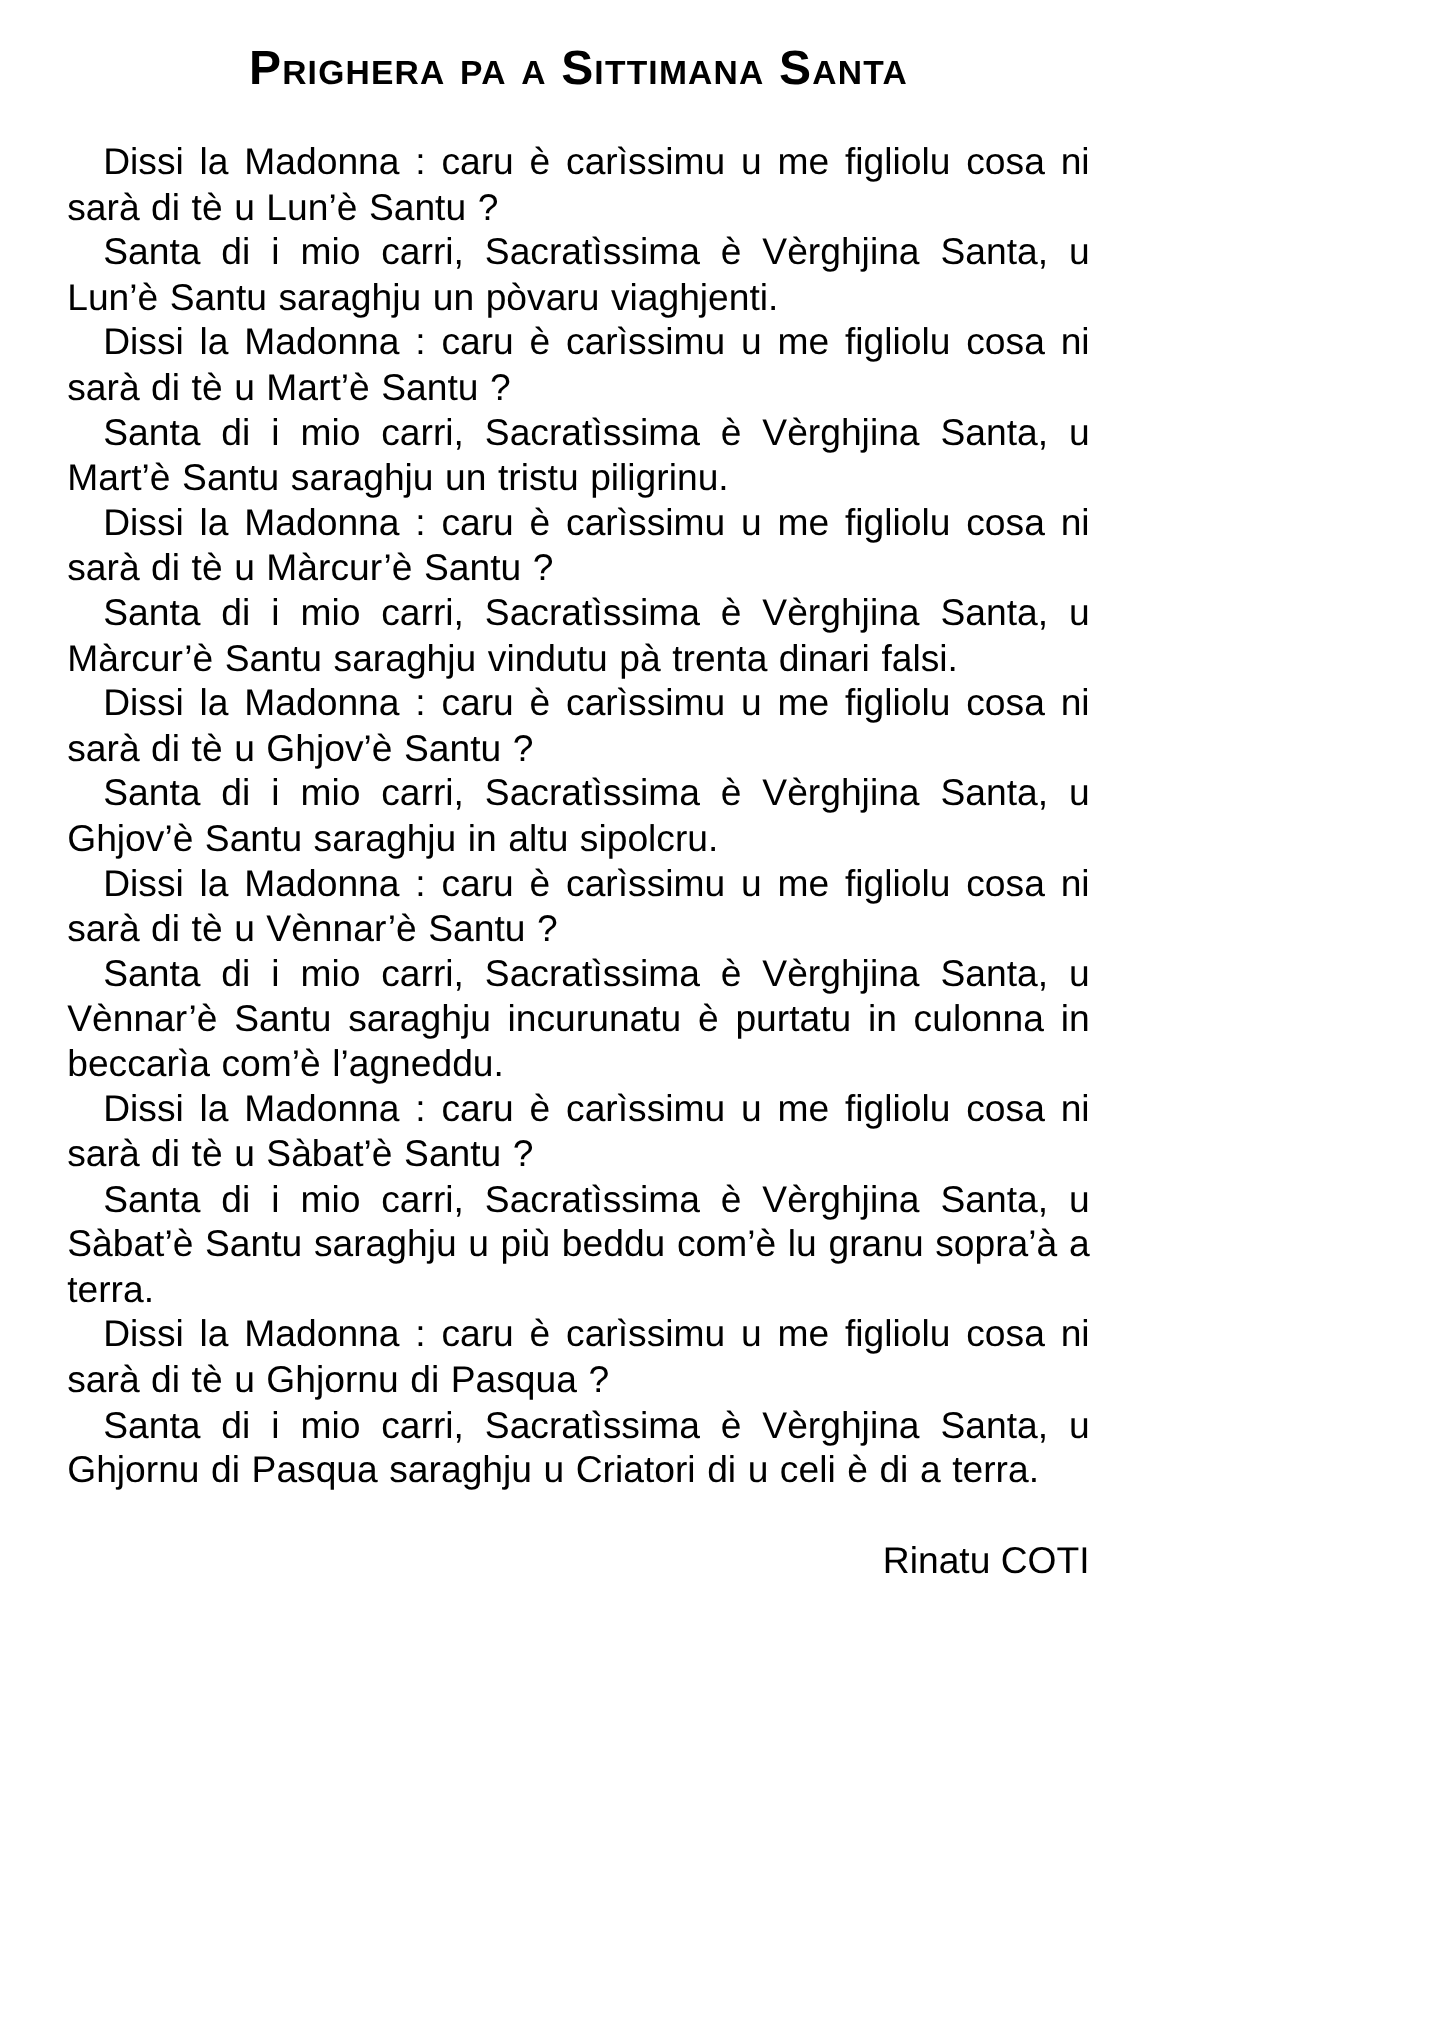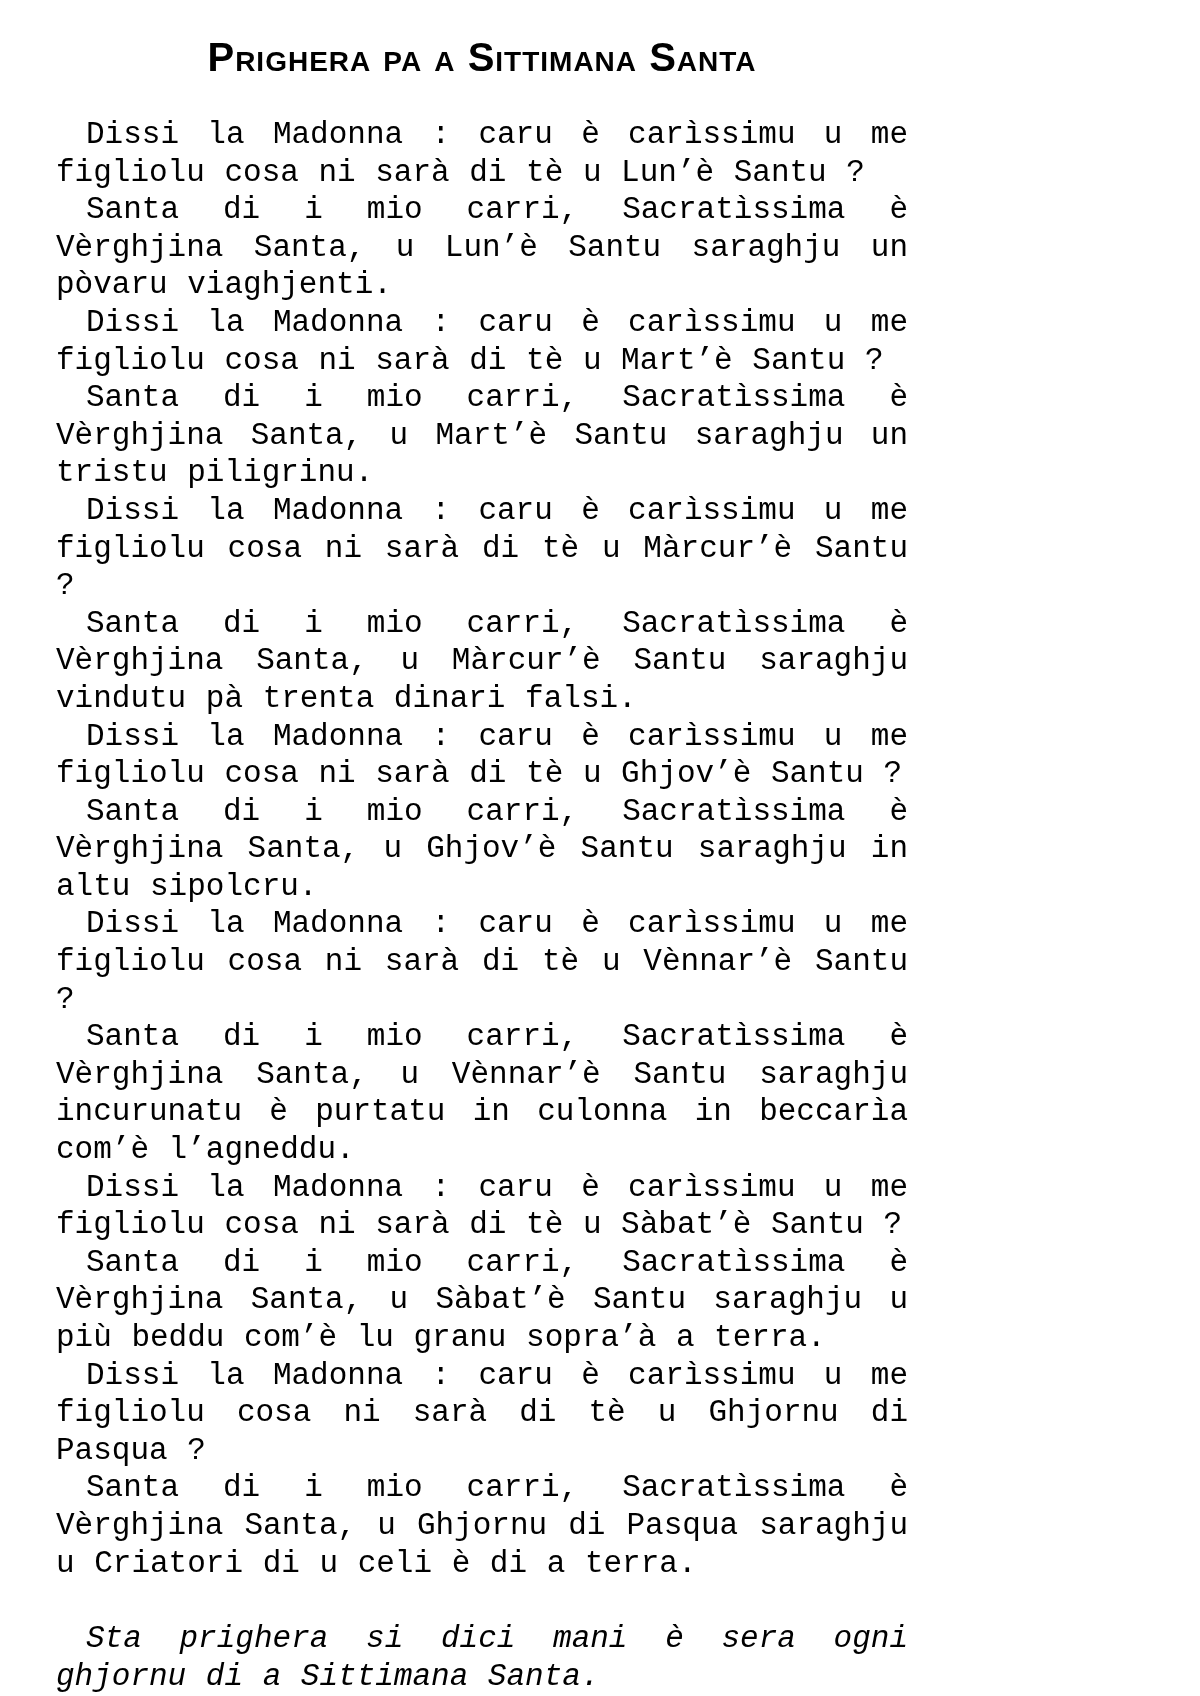--- a/index.html
+++ b/index.html
@@ -29,21 +29,20 @@
     text-align: center;
     margin: 8px 0 34px 0;
   }
   .para {
     font-size: 31px;
     line-height: 37.6px;
     text-align: justify;
     text-indent: 30px;
     margin: 0;
     word-spacing: 1px;
-    font-family: Liberation Mono, monospace;
   }
   .notes {
     margin-top: 38px;
   }
   .notes .para {
     font-style: italic;
   }
   .signature {
     font-size: 31px;
     line-height: 37.6px;
@@ -70,18 +69,17 @@
     <p class="para">Santa di i mio carri, Sacratìssima è Vèrghjina Santa, u Ghjov’è Santu saraghju in altu sipolcru.</p>
     <p class="para">Dissi la Madonna : caru è carìssimu u me figliolu cosa ni sarà di tè u Vènnar’è Santu ?</p>
     <p class="para">Santa di i mio carri, Sacratìssima è Vèrghjina Santa, u Vènnar’è Santu saraghju incurunatu è purtatu in culonna in beccarìa com’è l’agneddu.</p>
     <p class="para">Dissi la Madonna : caru è carìssimu u me figliolu cosa ni sarà di tè u Sàbat’è Santu ?</p>
     <p class="para">Santa di i mio carri, Sacratìssima è Vèrghjina Santa, u Sàbat’è Santu saraghju u più beddu com’è lu granu sopra’à a terra.</p>
     <p class="para">Dissi la Madonna : caru è carìssimu u me figliolu cosa ni sarà di tè u Ghjornu di Pasqua ?</p>
     <p class="para">Santa di i mio carri, Sacratìssima è Vèrghjina Santa, u Ghjornu di Pasqua saraghju u Criatori di u celi è di a terra.</p>
   </section>
 
   <section class="notes">
-    <p class="para">Sta prighera si dici mani è sera ogni ghjornu di a Sittimana Santa.</p>
   </section>
 
   <p class="signature">Rinatu COTI</p>
 
 </div>
 
 </body></html>

